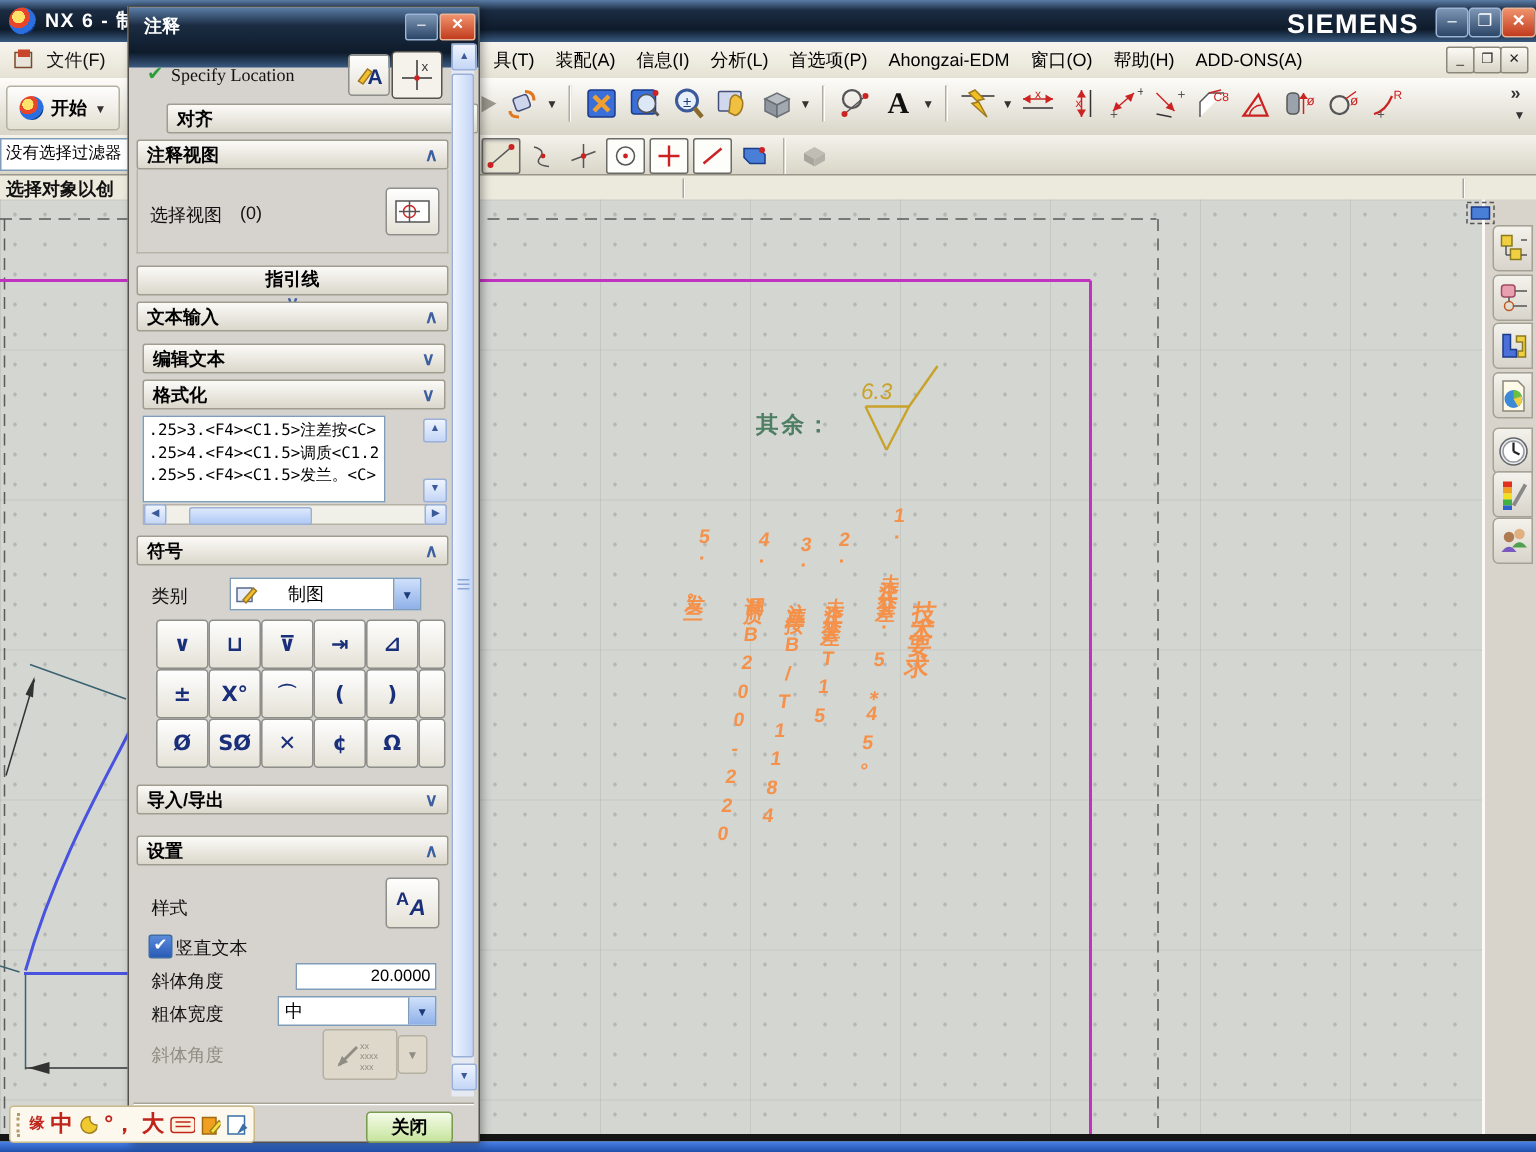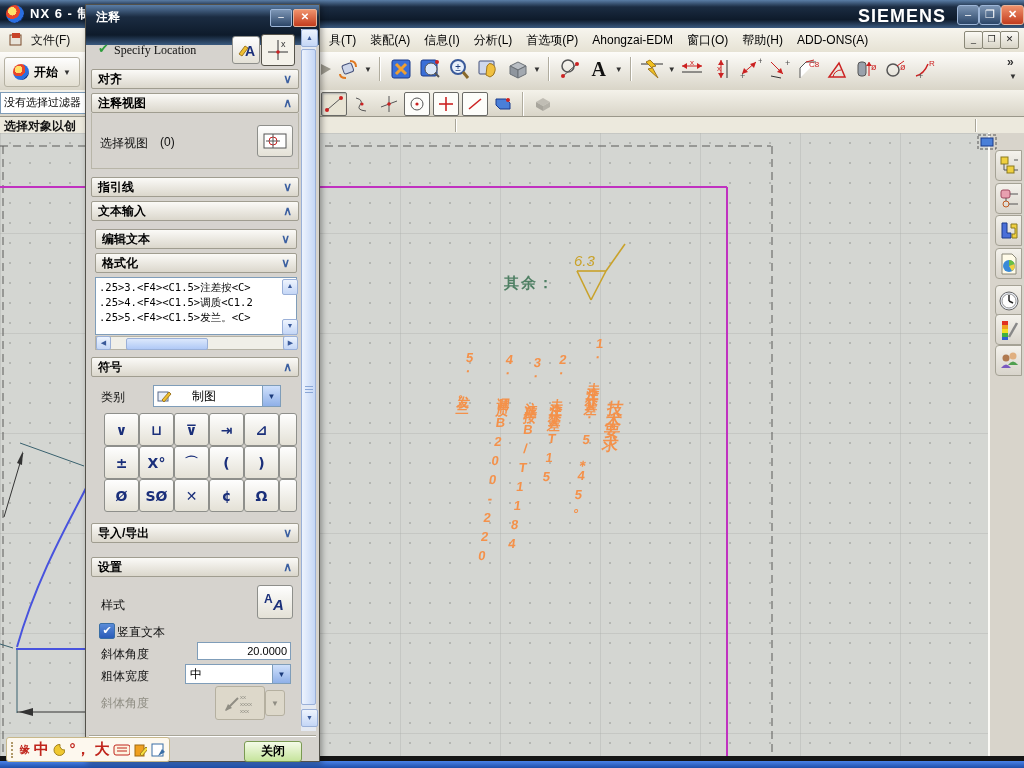--- a/index.html
+++ b/index.html
@@ -73,21 +73,21 @@
   .dlg-btn.close{background:linear-gradient(#f0926c,#c23c1e);border-color:#e8b49a;font-weight:bold;width:22px;}
   .sect{position:absolute;left:5px;width:208px;height:20px;box-sizing:border-box;
     background:linear-gradient(#fbfaf7,#dbd7cc);border:1px solid #a09d90;border-radius:2px;
     font-weight:bold;display:flex;align-items:center;padding:0 6px;justify-content:space-between;}
   .chev{color:#3b5fa0;font-weight:bold;font-size:12px;}
   .lbl{position:absolute;color:#111;}
   .lbl.dis{color:#8f8d83;}
   .sqbtn{position:absolute;border:1px solid #8e8f8b;border-radius:3px;
     background:linear-gradient(#fefefe,#e4e1d6);display:flex;align-items:center;justify-content:center;}
   .symglyph{color:#1a2f7a;font-weight:bold;font-size:14px;font-family:"DejaVu Sans",sans-serif;}
-  .textarea{position:absolute;left:9px;top:272px;width:202px;height:58px;background:#fff;
+  .textarea{position:absolute;left:9px;top:272px;width:162px;height:58px;background:#fff;
     border:1px solid #7f9db9;font-family:"DejaVu Sans Mono",monospace;font-size:10.5px;
     line-height:15px;padding:2px 16px 2px 3px;box-sizing:border-box;overflow:hidden;white-space:pre;}
   .scrbtn{position:absolute;width:14px;height:14px;border:1px solid #9ab0d8;border-radius:2px;
     background:linear-gradient(#eef4fe,#c4d6f6);color:#3a5a9a;font-size:7px;text-align:center;line-height:12px;}
   .hscroll{position:absolute;left:9px;top:331px;width:202px;height:14px;background:#f0efe8;
     border:1px solid #b5b2a5;box-sizing:border-box;}
   .hthumb{position:absolute;left:30px;top:1px;width:80px;height:10px;border:1px solid #9ab0d8;
     background:linear-gradient(#dce8fc,#b0c9f6);border-radius:2px;}
   .combo{position:absolute;background:#fff;border:1px solid #7f9db9;display:flex;align-items:center;box-sizing:border-box;}
   .combo .cbtn{margin-left:auto;width:17px;height:100%;
@@ -505,42 +505,42 @@
   </div>
   <div class="sqbtn" style="left:175px;top:29px;width:32px;height:30px;background:#f4f2ea;border-color:#55534a;">
     <svg width="24" height="24">
         <line x1="12" y1="2" x2="12" y2="22" stroke="#333"></line>
         <line x1="2" y1="14" x2="22" y2="14" stroke="#333"></line>
         <text x="15" y="9" font-size="9" fill="#333">x</text>
         <circle cx="12" cy="14" r="1.8" fill="#cc2222"></circle>
       </svg>
   </div>
 
-  <div class="sect" style="top:64px;">
+  <div class="sect" style="top:64px;margin-left:20px;">
     <span>对齐</span>
     <span class="chev">∨</span>
   </div>
   <div class="sect" style="top:88px;">
     <span>注释视图</span>
     <span class="chev">∧</span>
   </div>
   <div class="abs" style="left:5px;top:108px;width:208px;height:56px;border:1px solid #b8b5a8;border-top:none;box-sizing:border-box;">
     <span class="lbl" style="left:8px;top:22px;">选择视图</span>
     <span class="lbl" style="left:68px;top:22px;">(0)</span>
     <div class="sqbtn" style="left:165px;top:12px;width:34px;height:30px;">
       <svg width="26" height="22">
           <rect x="2" y="4" width="22" height="14" fill="#fff" stroke="#555"></rect>
           <circle cx="11" cy="11" r="4" fill="none" stroke="#cc2222"></circle>
           <line x1="11" y1="4" x2="11" y2="18" stroke="#555"></line>
           <line x1="4" y1="11" x2="18" y2="11" stroke="#555"></line>
         </svg>
     </div>
   </div>
 
-  <div class="sect" style="top:172px;">
+  <div class="sect" style="top:172px;flex-direction:column;">
     <span>指引线</span>
     <span class="chev">∨</span>
   </div>
   <div class="sect" style="top:196px;">
     <span>文本输入</span>
     <span class="chev">∧</span>
   </div>
   <div class="sect" style="top:224px;left:9px;width:202px;">
     <span>编辑文本</span>
     <span class="chev">∨</span>

